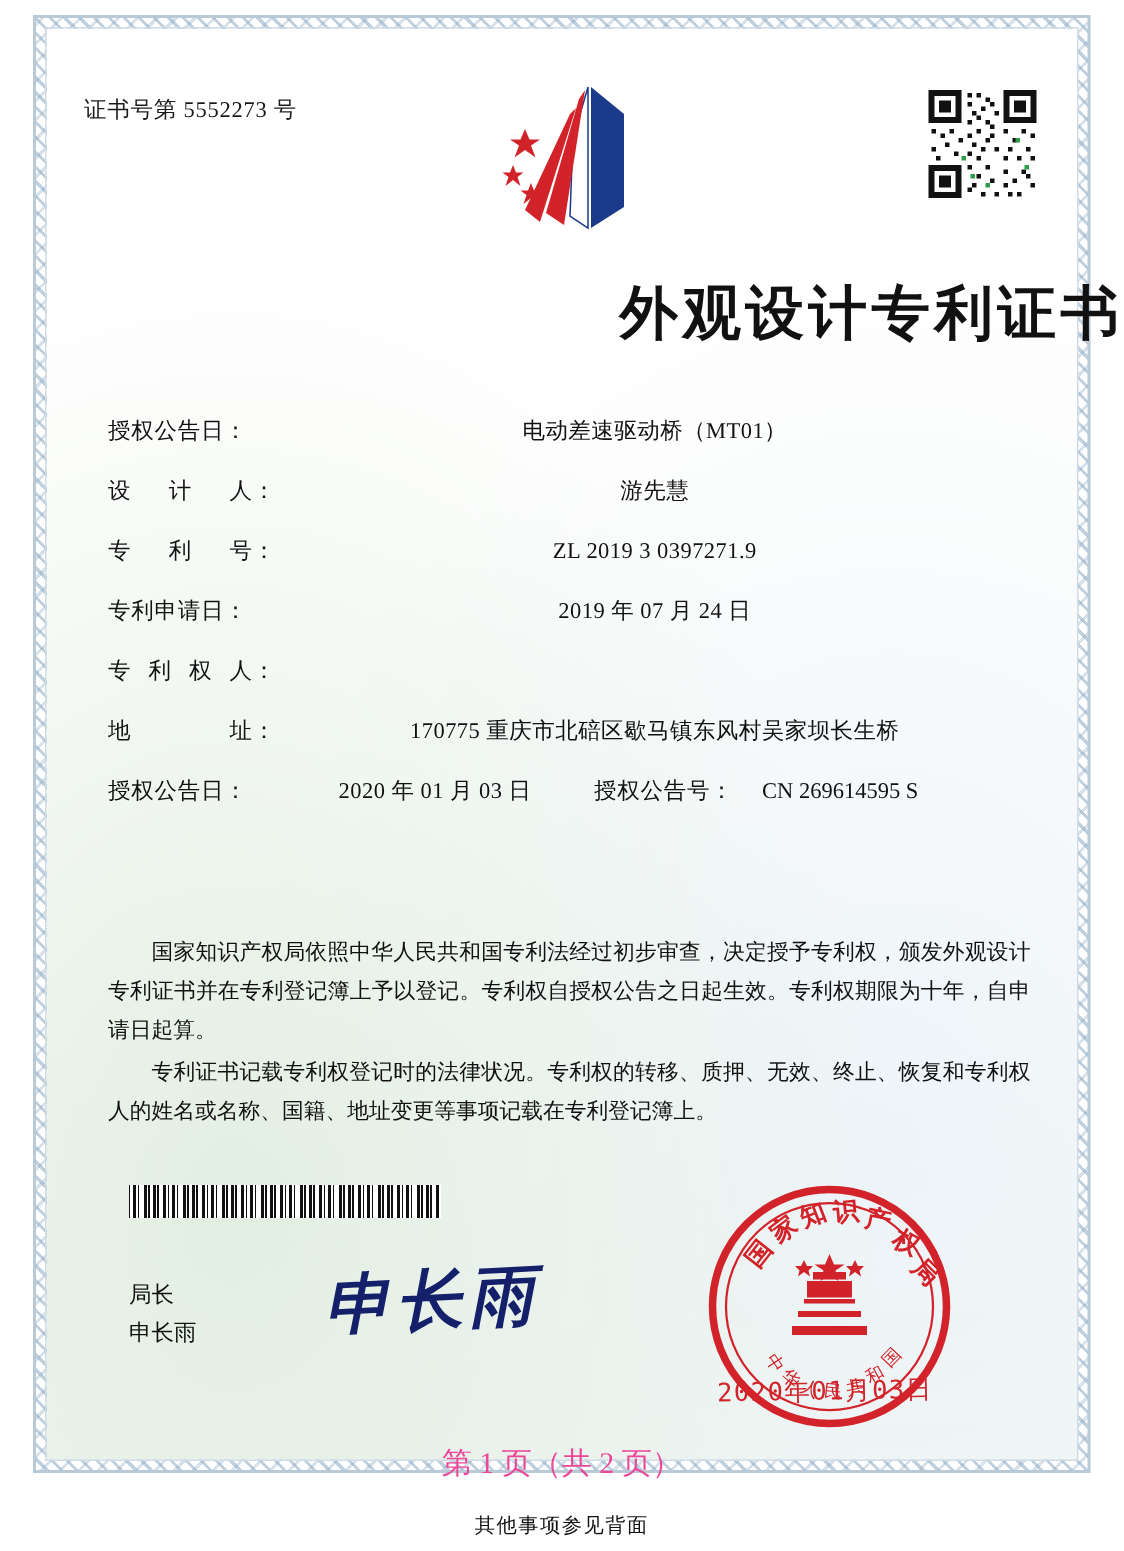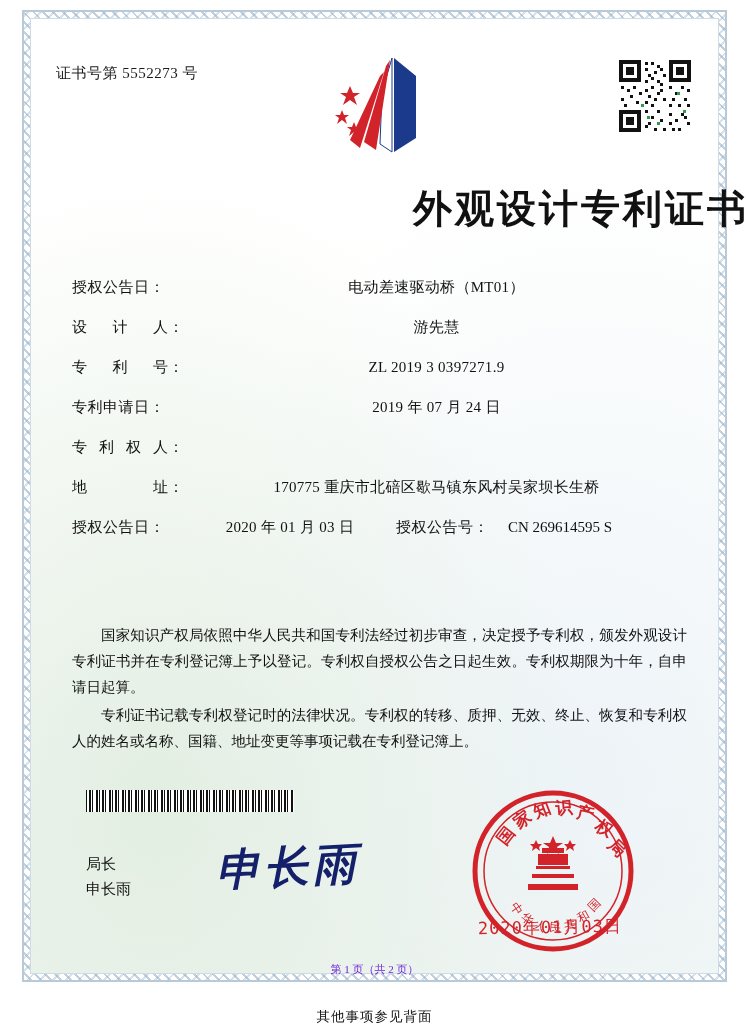--- a/index.html
+++ b/index.html
@@ -224,22 +224,22 @@
     transform: rotate(-1deg);
   }
 
   
   .page-num {
     position: absolute;
     left: 0;
     right: 0;
     top: 962px;
     text-align: center;
-    font-size: 11px;
-    color: #6d28d9;
+    font-size: 20px;
+    color: #ec4899;
   }
   .footer-note {
     position: absolute;
     left: 0;
     right: 0;
     top: 1008px;
     text-align: center;
     font-size: 13.5px;
     color: #111;
     letter-spacing: 1px;

